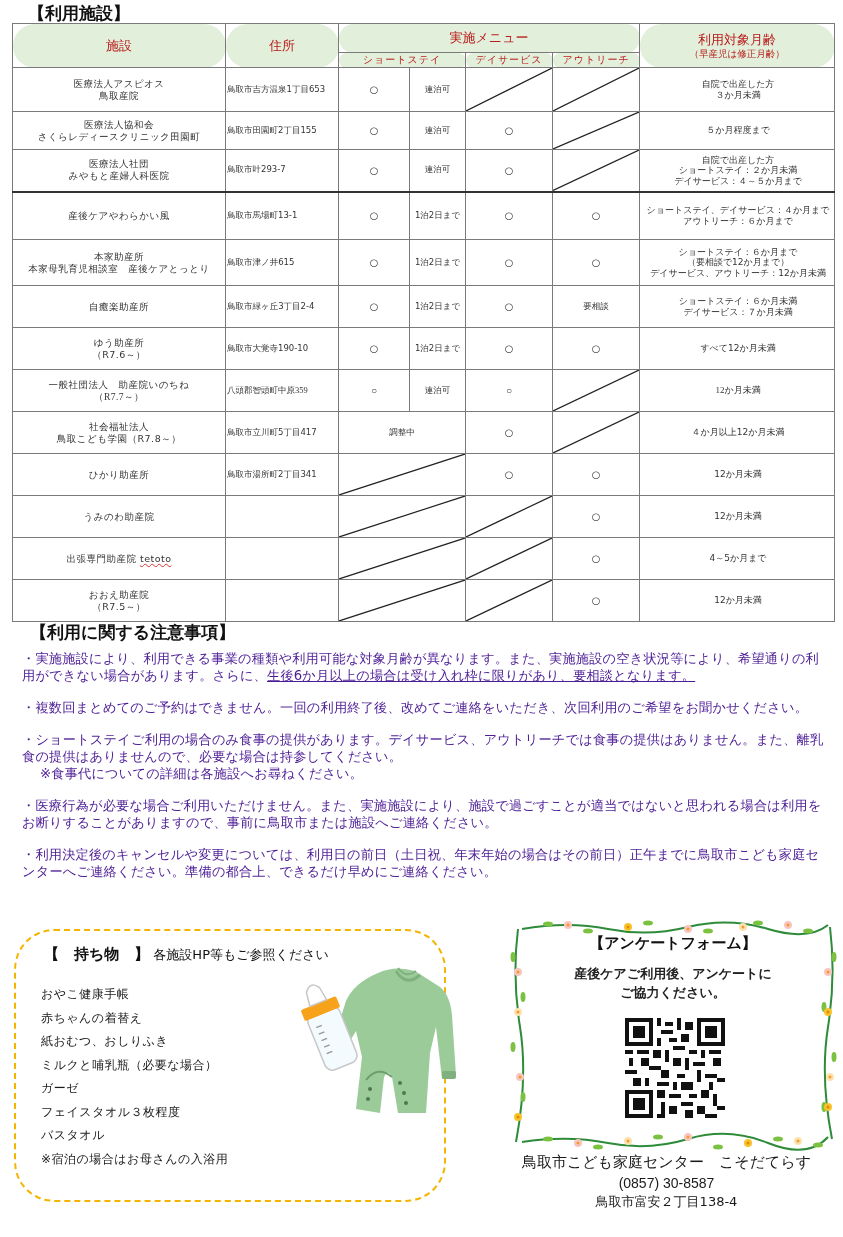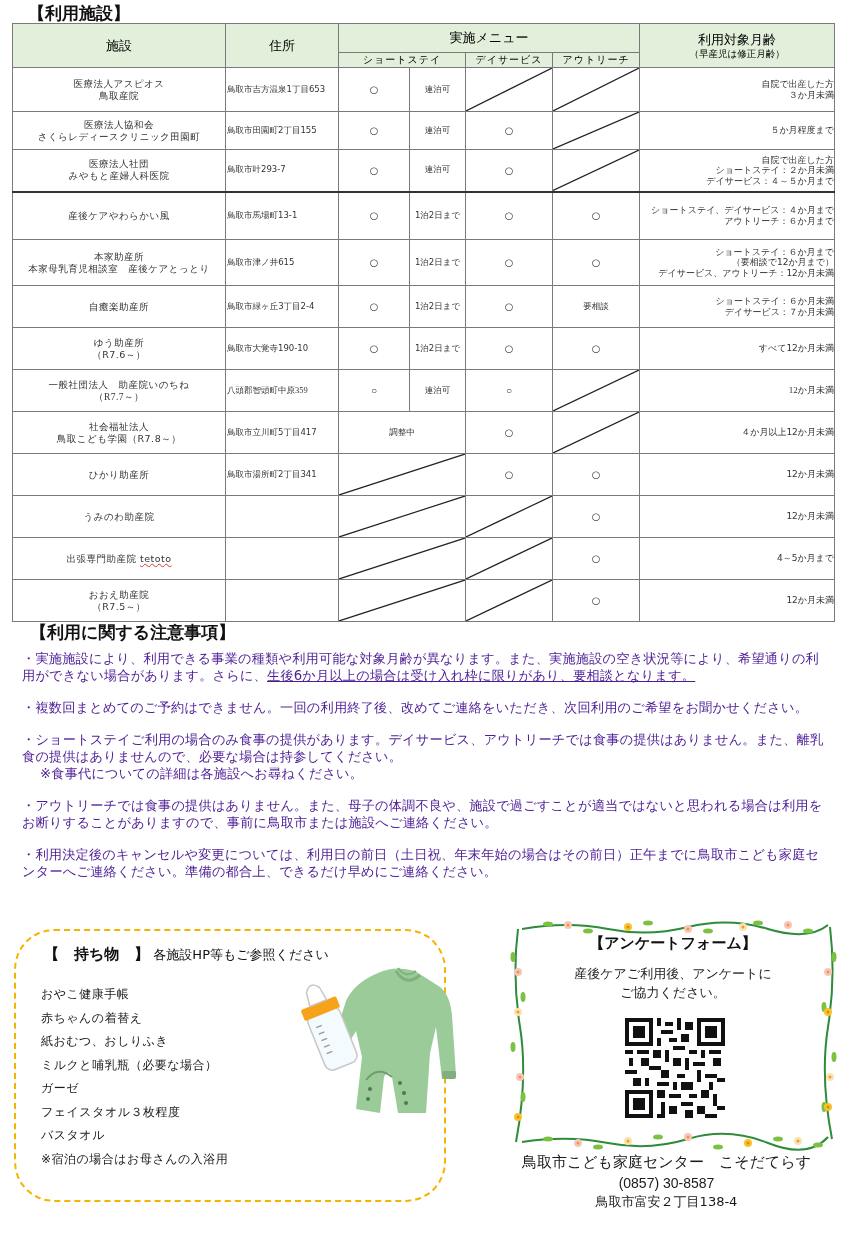--- a/index.html
+++ b/index.html
@@ -16,29 +16,29 @@
     
     .tbl {
       position: absolute; left: 12px; top: 23px; width: 822px;
       border-collapse: collapse; table-layout: fixed;
       font-size: 9px; color: #333;
     }
     .tbl td, .tbl th {
       border: 1px solid #7a7a7a; padding: 0; vertical-align: middle;
       font-weight: normal; position: relative;
     }
-    .tbl th { background: #e2efda; color: #000000; }
+    .tbl th { background: #e2efda; color: #b91c1c; border-radius: 22px; }
     .th-main { font-size: 13px; height: 30px; }
     .th-sub { font-size: 10px; height: 14px; letter-spacing: 1px; }
     .th-age { font-size: 13px; line-height: 17px; }
     .th-age small { display: block; font-size: 9.5px; line-height: 12px; }
     .c { text-align: center; }
     .name { font-size: 9.5px; line-height: 12px; letter-spacing: 0.5px; }
     .addr { font-size: 8.5px; text-align: left; padding-left: 1px !important; }
-    .age { font-size: 9px; line-height: 10.5px; text-align: right; padding-left: 2px !important; }
+    .age { font-size: 9px; line-height: 10.5px; text-align: center; padding-left: 2px !important; }
     .circle { font-size: 10px; }
     .small { font-size: 8.5px; }
     .thick-top td { border-top: 2px solid #333; border-radius: 24px; }
     .slash { overflow: hidden; }
     .slash svg { position: absolute; left: 0; top: 0; width: 100%; height: 100%; }
     .spell { text-decoration: underline wavy #d33; text-decoration-thickness: 1px; }
 
     
     .notes { position: absolute; left: 22px; top: 650px; width: 805px; font-size: 13.2px; line-height: 17px; color: #4c1d95; letter-spacing: 0.2px; }
     .note { margin-bottom: 15px; }
@@ -54,21 +54,21 @@
     .bel-title { position: absolute; left: 28px; top: 14px; font-size: 15px; font-weight: bold; color: #111; }
     .bel-title .sub { font-weight: normal; font-size: 13px; margin-left: 4px; }
     .bel-list { position: absolute; left: 25px; top: 52px; font-size: 12px; line-height: 23.5px; color: #1a1a1a; letter-spacing: 0.5px; }
     .bel-list div { white-space: nowrap; }
     .illus { position: absolute; left: 300px; top: 965px; width: 160px; height: 150px; }
 
     
     .survey { position: absolute; left: 508px; top: 917px; width: 330px; height: 235px; }
     .vine-frame { position: absolute; inset: 0; }
     .survey-title { position: absolute; left: 0; width: 100%; top: 17px; text-align: center; font-size: 15px; font-weight: bold; color: #111; }
-    .survey-text { position: absolute; left: 0; width: 100%; top: 47px; text-align: center; font-size: 13px; line-height: 19px; color: #222; }
+    .survey-text { position: absolute; left: 0; width: 100%; top: 47px; text-align: center; font-size: 13px; line-height: 19px; color: #222; font-weight: bold; }
     .qr { position: absolute; left: 117px; top: 101px; width: 100px; height: 100px; }
 
     
     .contact { position: absolute; left: 490px; top: 1152px; width: 353px; text-align: center; color: #1a1a1a; }
     .contact .ct-title { font-size: 15px; line-height: 19px; }
     .contact .ct-org { font-size: 15px; line-height: 21px; }
     .contact .ct-tel { font-size: 14px; line-height: 20px; font-family: "Liberation Sans", sans-serif; }
     .contact .ct-addr { font-size: 13px; line-height: 17px; }
   </style>
 </head>
@@ -344,21 +344,21 @@
     <p><span>・実施施設により、利用できる事業の種類や利用可能な対象月齢が異なります。また、実施施設の空き状況等により、希望通りの利用ができない場合があります。さらに、</span><span class="u">生後6か月以上の場合は受け入れ枠に限りがあり、要相談となります。</span></p>
   </div>
   <div class="note">
     <p>・複数回まとめてのご予約はできません。一回の利用終了後、改めてご連絡をいただき、次回利用のご希望をお聞かせください。</p>
   </div>
   <div class="note">
     <p>・ショートステイご利用の場合のみ食事の提供があります。デイサービス、アウトリーチでは食事の提供はありません。また、離乳食の提供はありませんので、必要な場合は持参してください。</p>
     <p class="indent">※食事代についての詳細は各施設へお尋ねください。</p>
   </div>
   <div class="note">
-    <p>・アウトリーチでは食事の提供はありません。また、母子の体調不良や、施設で過ごすことが適当ではないと思われる場合は利用をお断りすることがありますので、事前に鳥取市または施設へご連絡ください。</p>
+    <p>・医療行為が必要な場合ご利用いただけません。また、実施施設により、施設で過ごすことが適当ではないと思われる場合は利用をお断りすることがありますので、事前に鳥取市または施設へご連絡ください。</p>
   </div>
   <div class="note">
     <p>・利用決定後のキャンセルや変更については、利用日の前日（土日祝、年末年始の場合はその前日）正午までに鳥取市こども家庭センターへご連絡ください。準備の都合上、できるだけ早めにご連絡ください。</p>
   </div>
 </div>
 
 <div class="belongings">
   <div class="bel-title">
     <span>【　持ち物　】</span><span class="sub">各施設HP等もご参照ください</span>
   </div>

